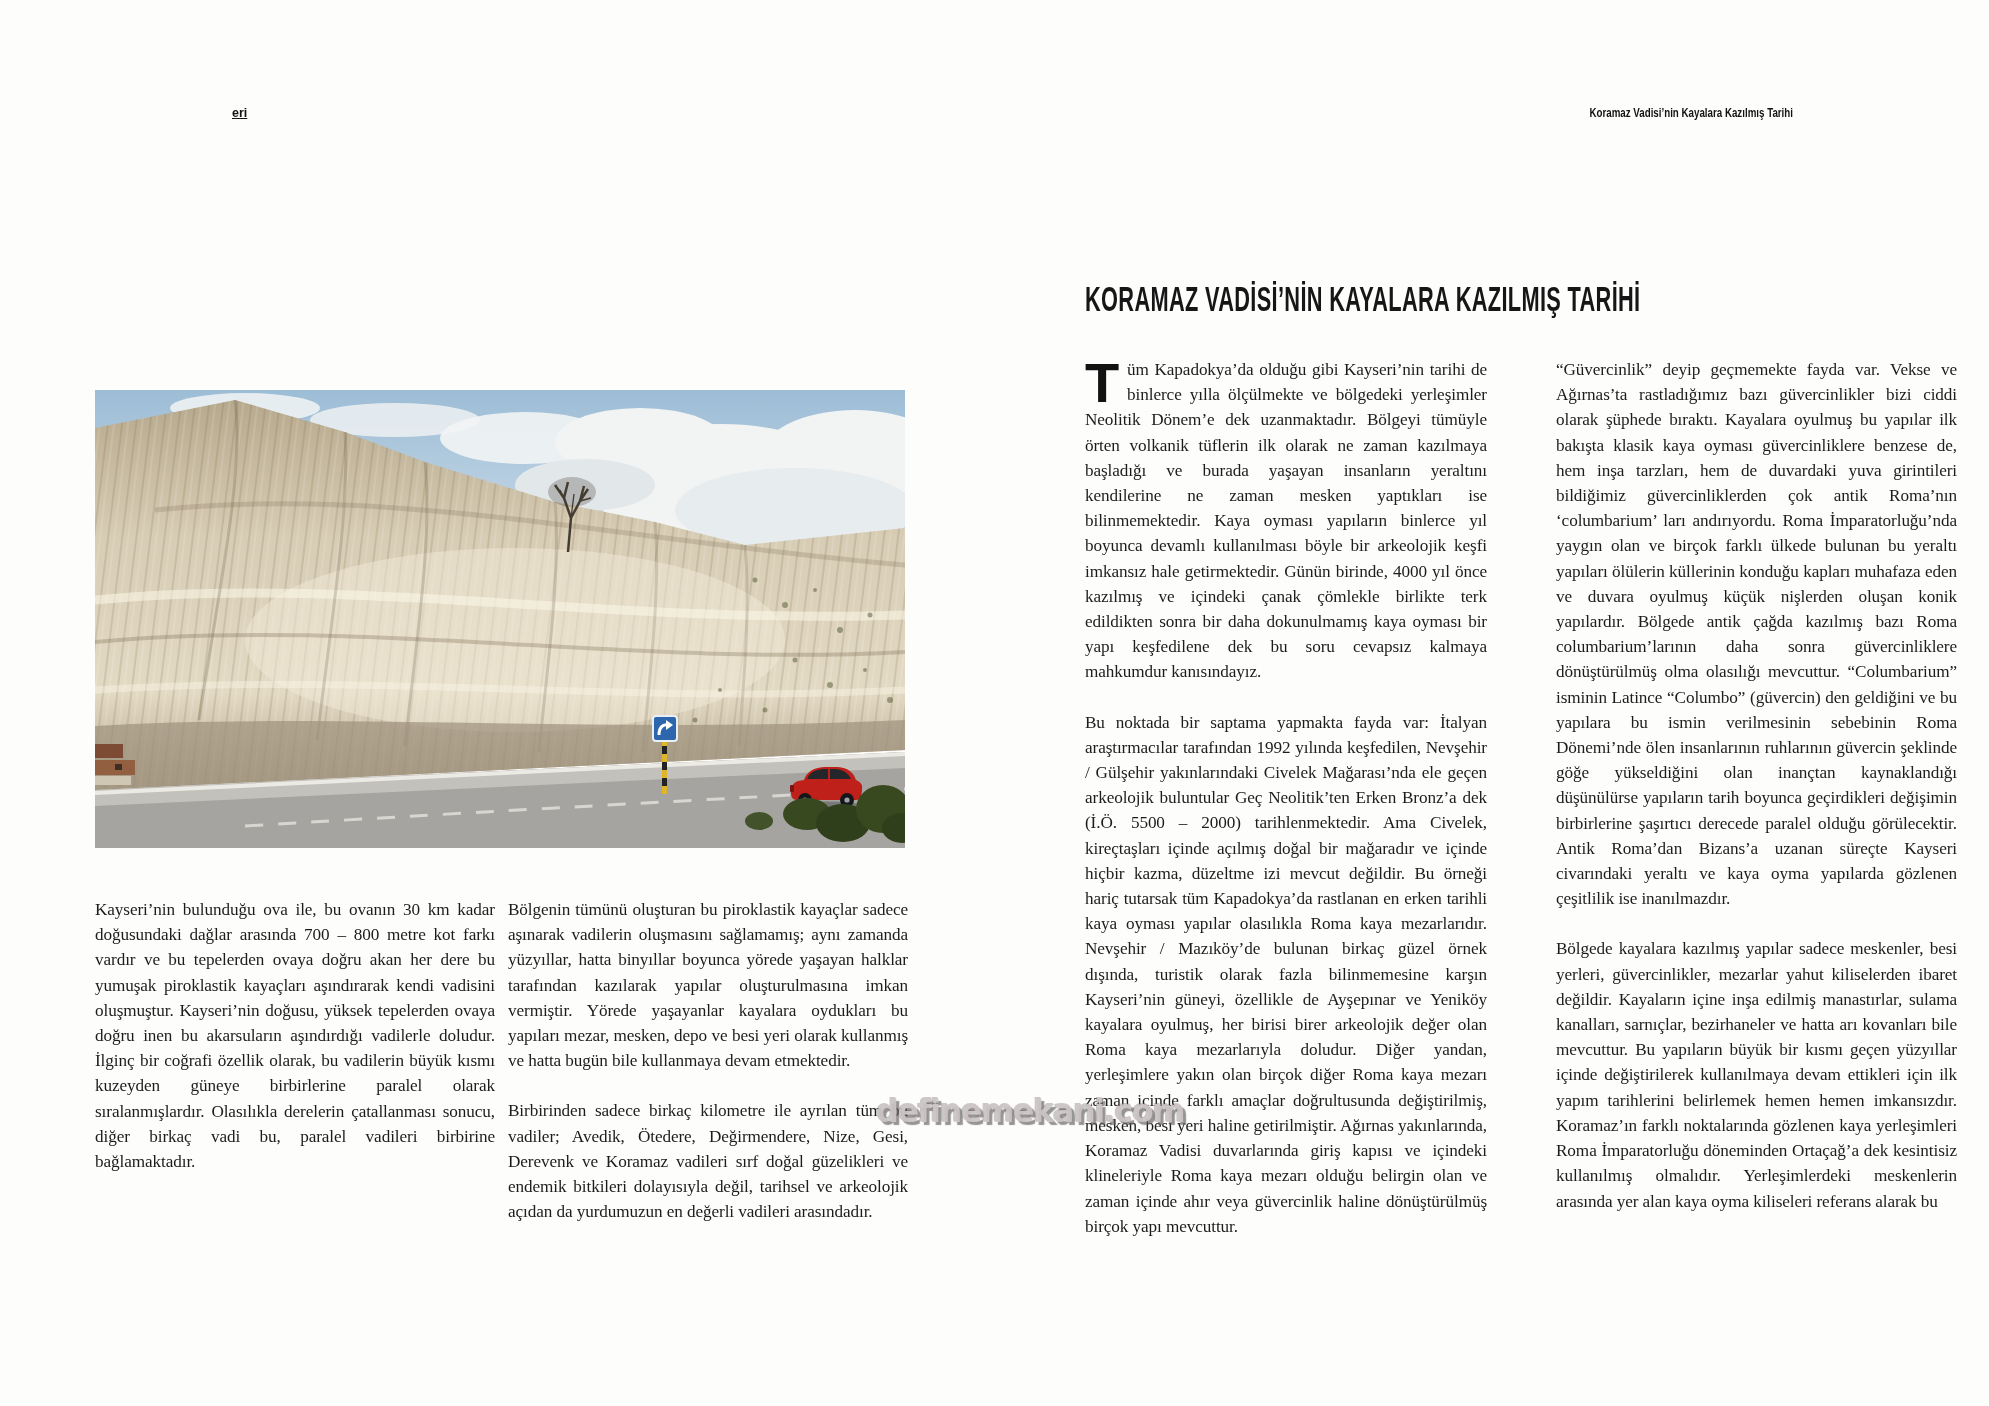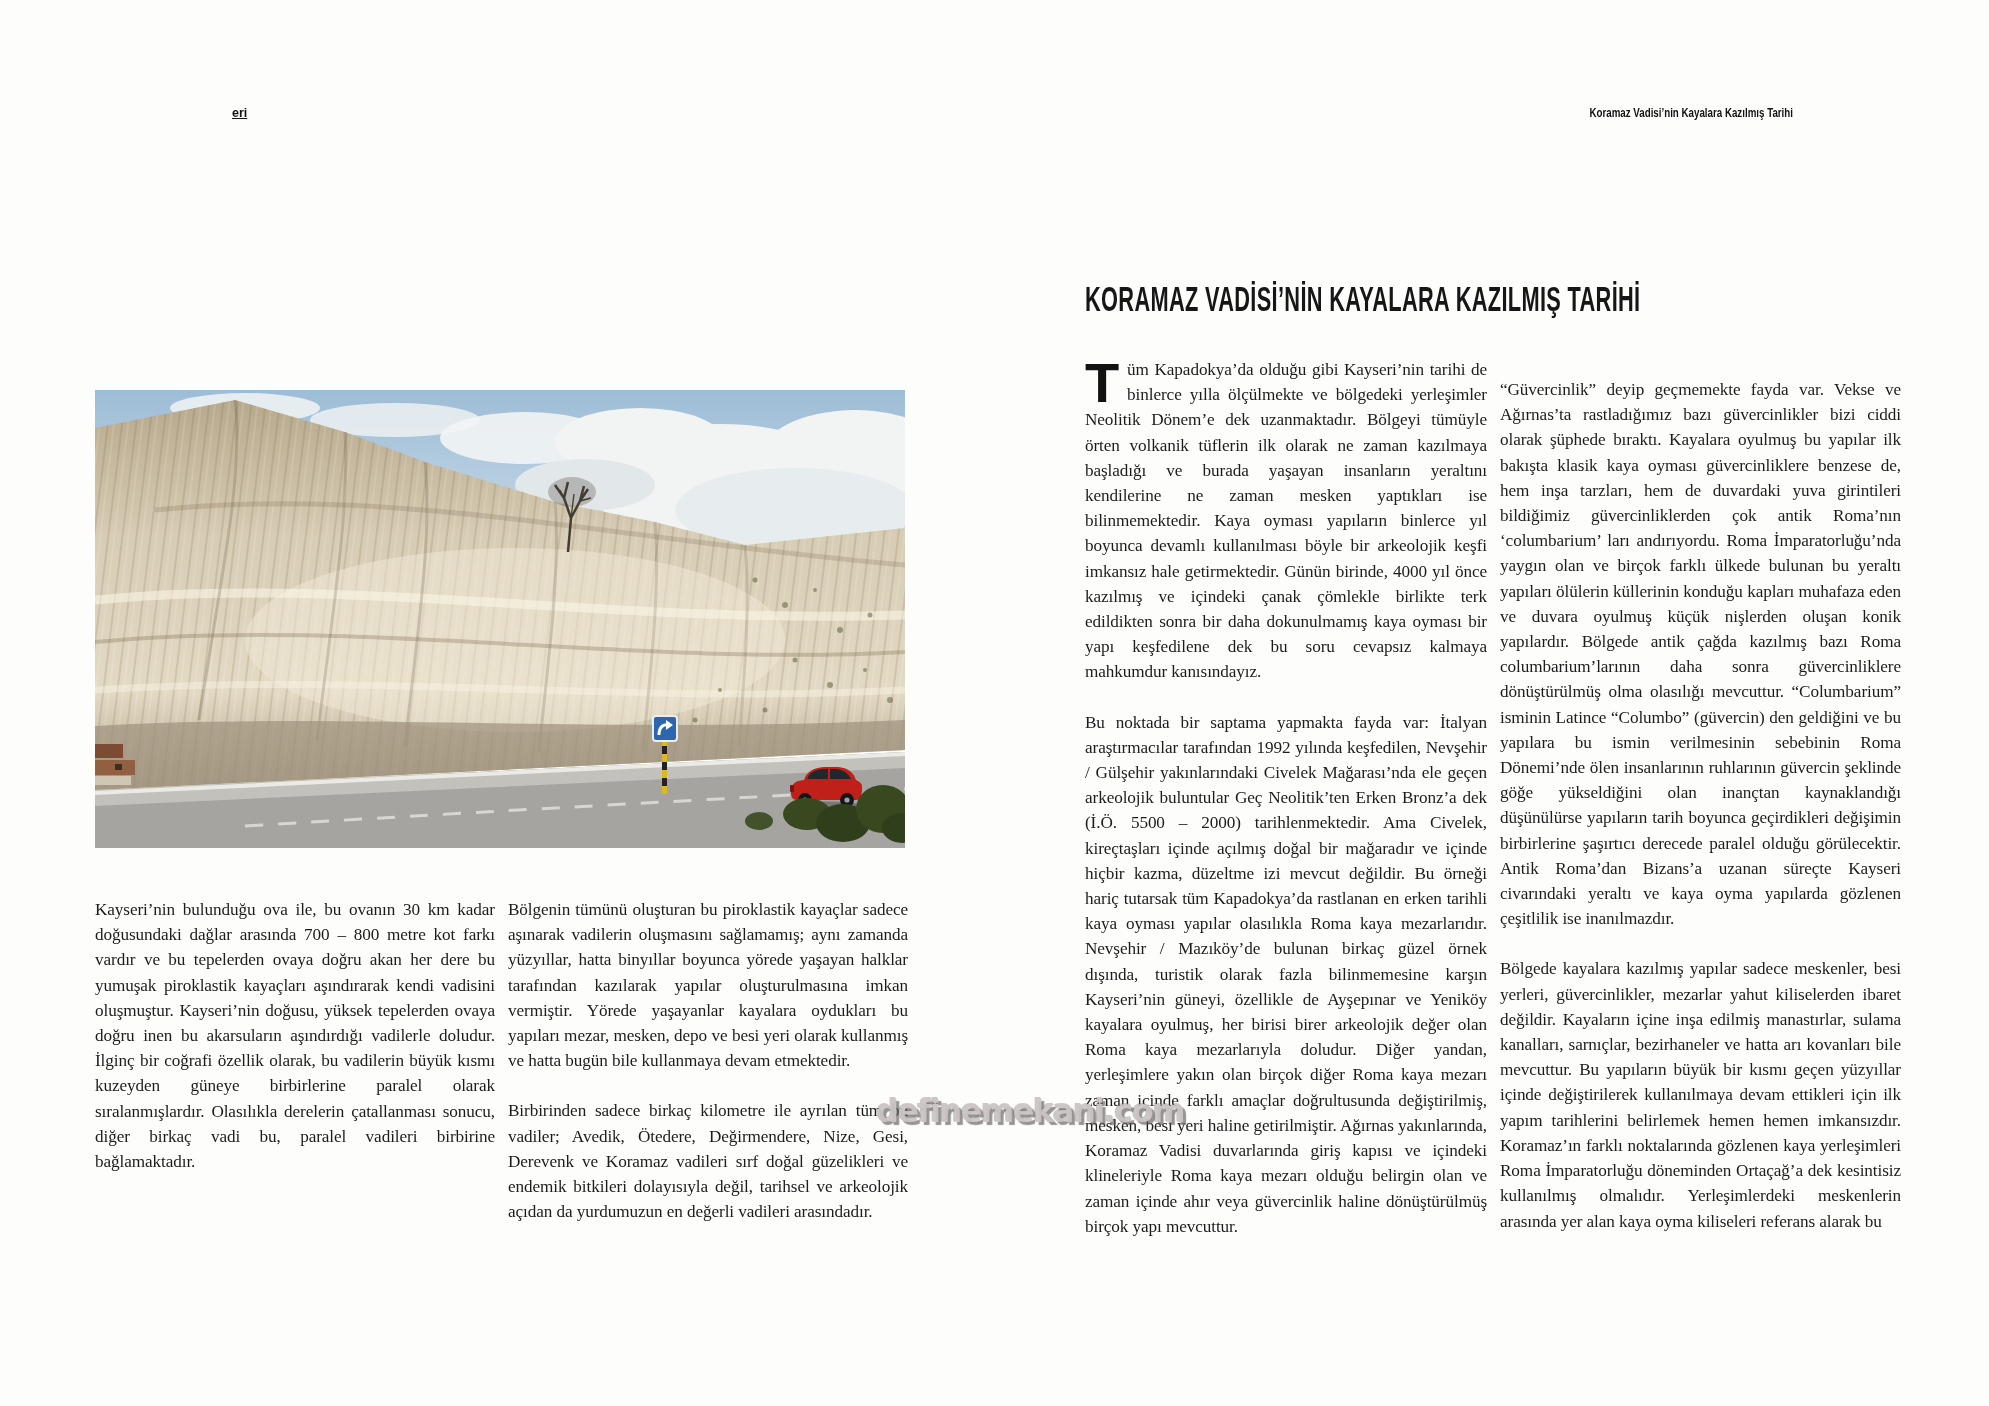--- a/index.html
+++ b/index.html
@@ -24,21 +24,21 @@
   .textcol{
     position:absolute;width:400px;
     text-align:justify;font-size:17.2px;line-height:25.2px;
     letter-spacing:-0.1px;color:#1c1c1c;
     hyphens:auto;-webkit-hyphens:auto;
   }
   .textcol p{margin:0 0 25px 0;}
   #lp-c1{left:95px;top:897px;}
   #lp-c2{left:508px;top:897px;}
   #rp-c1{left:1085px;top:357px;width:402px;}
-  #rp-c2{left:1500px;top:357px;width:401px;margin-top:20px;}
+  #rp-c2{left:1556px;top:357px;width:401px;}
   .dropcap{
     float:left;
     font-family:"Liberation Sans", sans-serif;font-weight:bold;
     font-size:56px;line-height:45px;
     padding:3px 8px 0 0;color:#121212;
   }
   .photo-fig{position:absolute;left:95px;top:390px;width:810px;height:458px;margin:0;}
   .photo-fig svg{display:block;}
   .watermark{
     position:absolute;left:876px;top:1092px;z-index:60;

